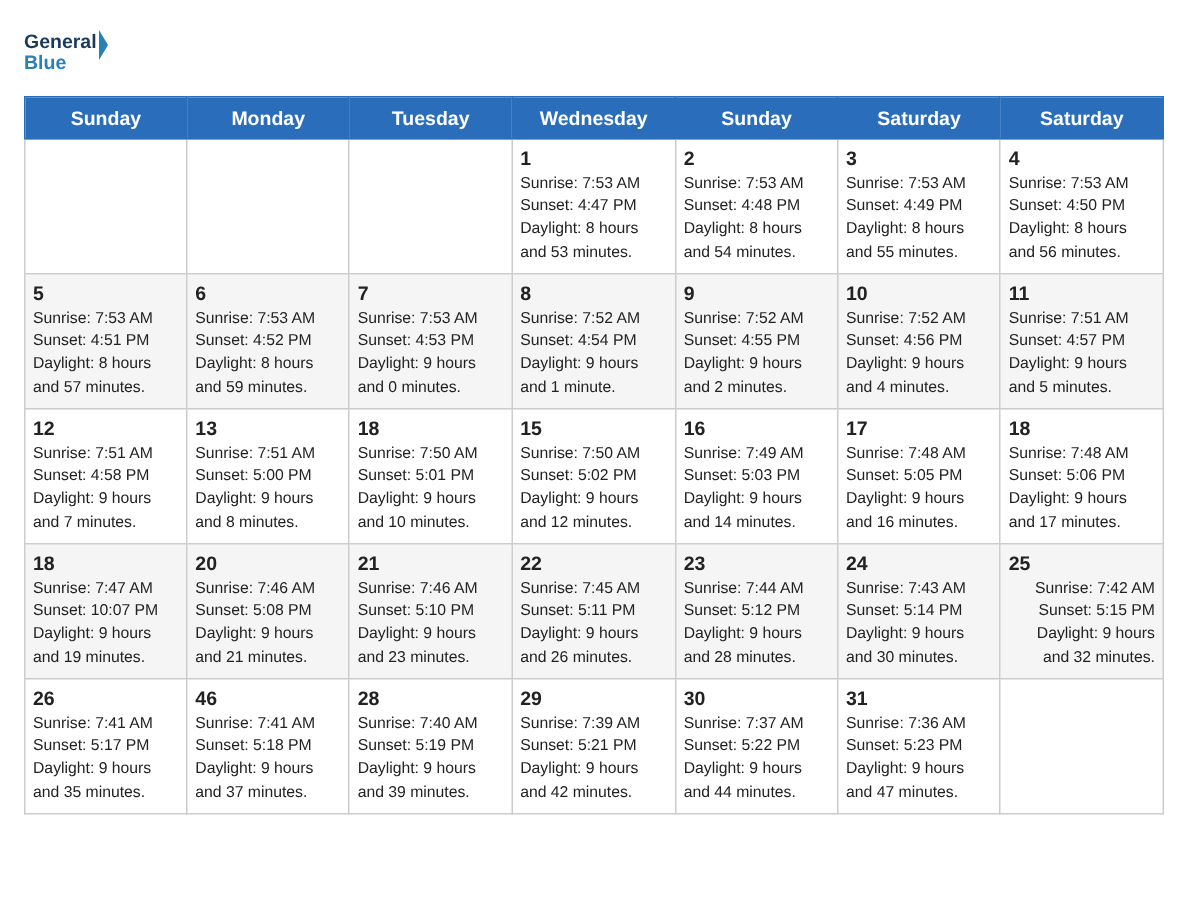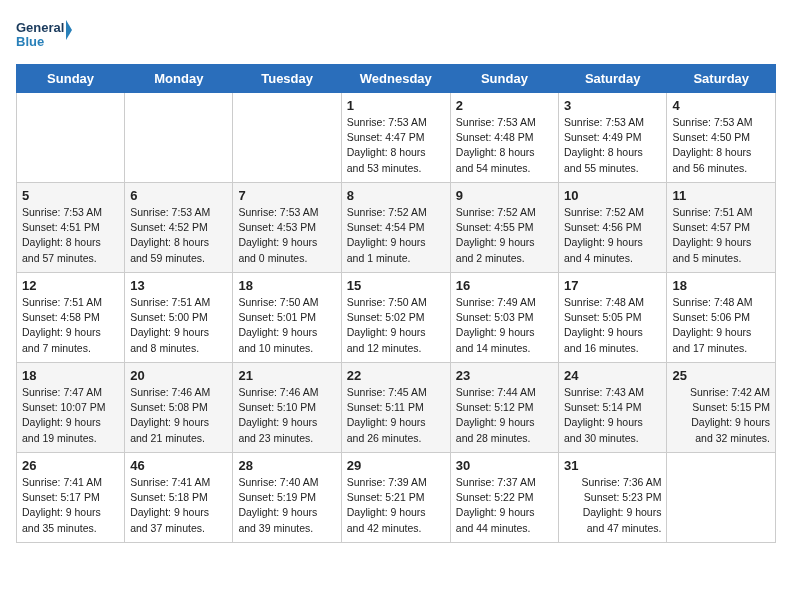--- a/index.html
+++ b/index.html
@@ -323,21 +323,21 @@
         </td>
         <td>
           <span class="day-num">30</span>
           <div class="day-info" style="white-space: pre-line;">Sunrise: 7:37 AM
 Sunset: 5:22 PM
 Daylight: 9 hours
 and 44 minutes.</div>
         </td>
         <td>
           <span class="day-num">31</span>
-          <div class="day-info" style="white-space: pre-line; text-align: right;">Sunrise: 7:36 AM
+          <div class="day-info" style="white-space: pre-line;">Sunrise: 7:36 AM
 Sunset: 5:23 PM
 Daylight: 9 hours
 and 47 minutes.</div>
         </td>
         <td class="empty-cell"></td>
       </tr>
     </tbody>
 </table>
 
 </body></html>

